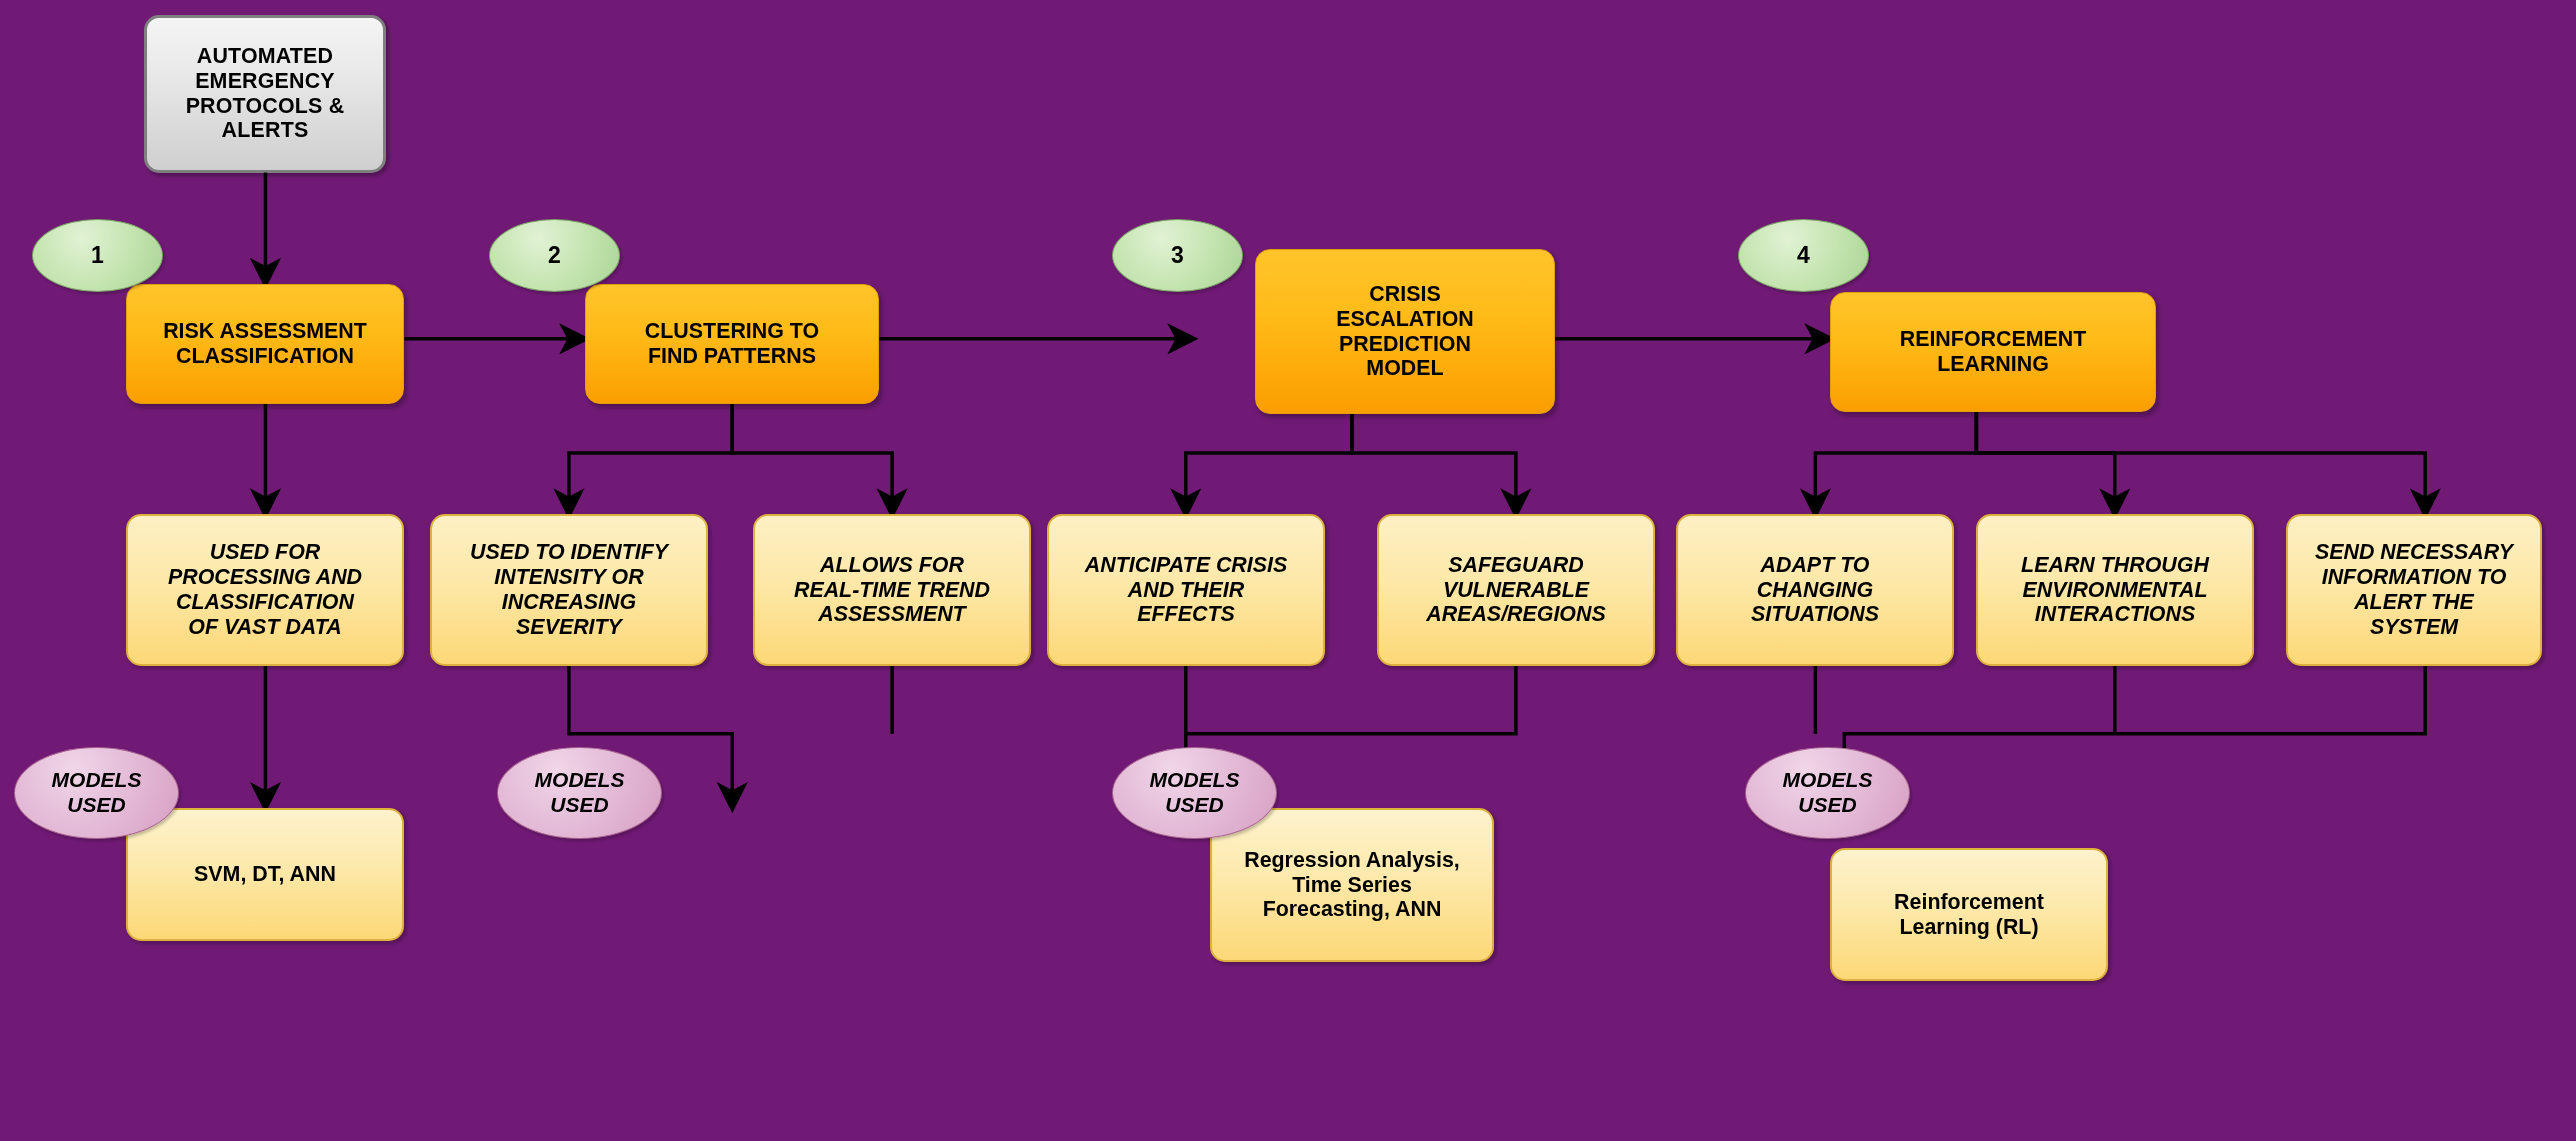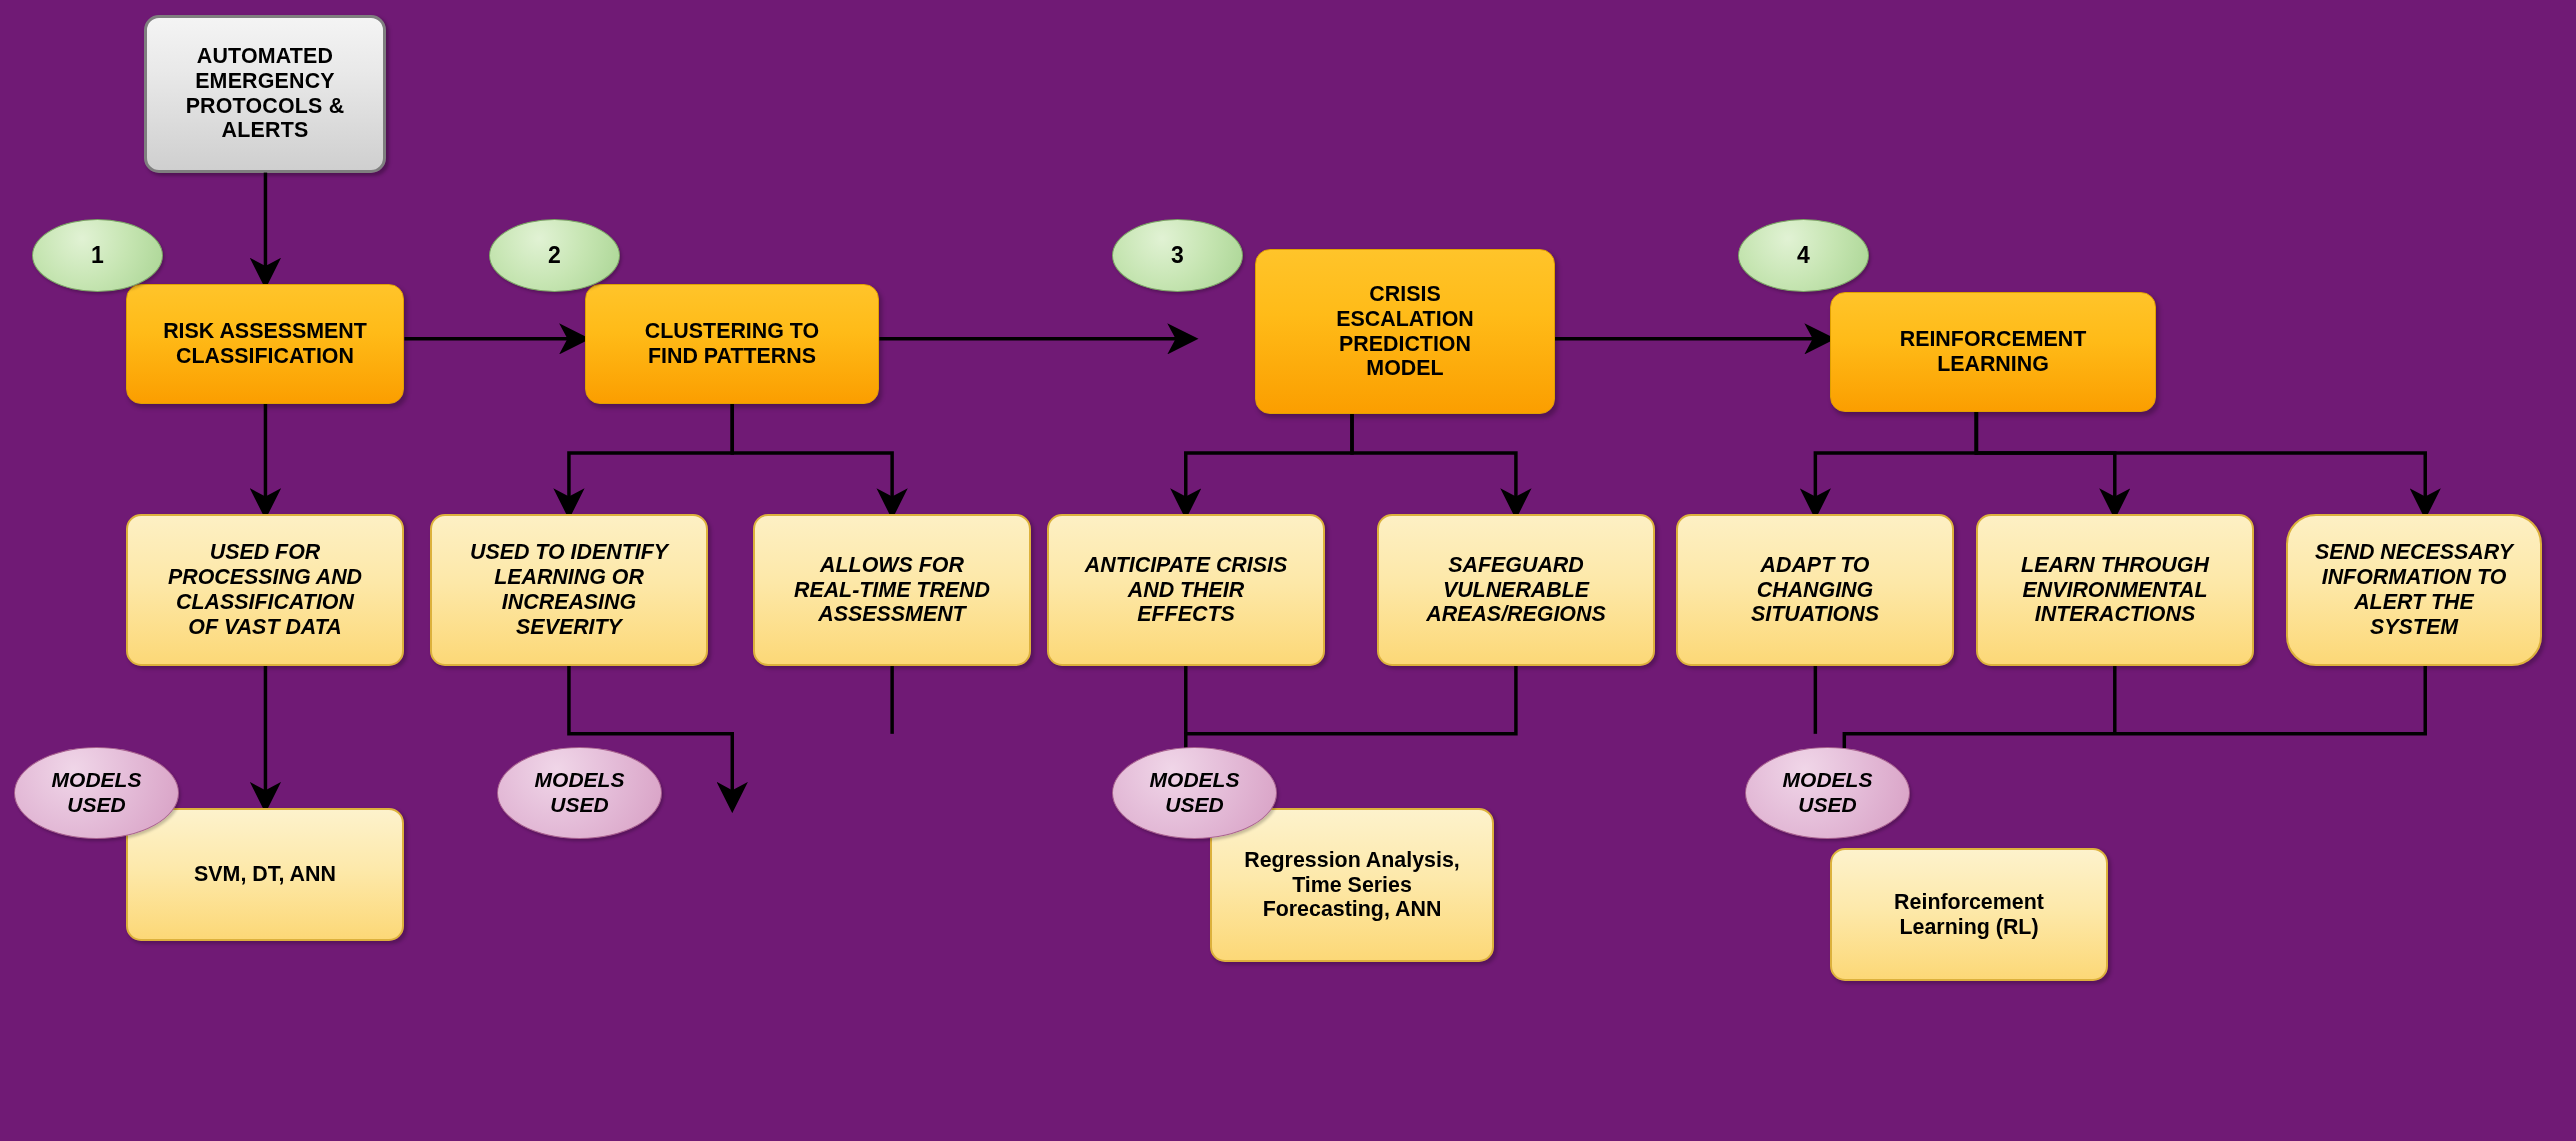--- a/index.html
+++ b/index.html
@@ -195,41 +195,41 @@
 
   <div class="node stage-node" style="left:1830px; top:292px; width:326px; height:120px;">REINFORCEMENT
 LEARNING</div>
 
   <div class="node desc-node" style="left:126px; top:514px; width:278px; height:152px;">USED FOR
 PROCESSING AND
 CLASSIFICATION
 OF VAST DATA</div>
 
   <div class="node desc-node" style="left:430px; top:514px; width:278px; height:152px;">USED TO IDENTIFY
-LEARNING OR
+INTENSITY OR
 INCREASING
 SEVERITY</div>
   <div class="node desc-node" style="left:753px; top:514px; width:278px; height:152px;">ALLOWS FOR
 REAL-TIME TREND
 ASSESSMENT</div>
 
   <div class="node desc-node" style="left:1047px; top:514px; width:278px; height:152px;">ANTICIPATE CRISIS
 AND THEIR
 EFFECTS</div>
   <div class="node desc-node" style="left:1377px; top:514px; width:278px; height:152px;">SAFEGUARD
 VULNERABLE
 AREAS/REGIONS</div>
 
   <div class="node desc-node" style="left:1676px; top:514px; width:278px; height:152px;">ADAPT TO
 CHANGING
 SITUATIONS</div>
   <div class="node desc-node" style="left:1976px; top:514px; width:278px; height:152px;">LEARN THROUGH
 ENVIRONMENTAL
 INTERACTIONS</div>
-  <div class="node desc-node" style="left:2286px; top:514px; width:256px; height:152px;border-radius:30px;">SEND NECESSARY
+  <div class="node desc-node" style="left:2286px; top:514px; width:256px; height:152px;">SEND NECESSARY
 INFORMATION TO
 ALERT THE
 SYSTEM</div>
 
   <div class="models-badge" style="left:14px; top:747px; width:163px; height:90px;">MODELS
 USED</div>
   <div class="models-badge" style="left:497px; top:747px; width:163px; height:90px;">MODELS
 USED</div>
   <div class="models-badge" style="left:1112px; top:747px; width:163px; height:90px;">MODELS
 USED</div>

